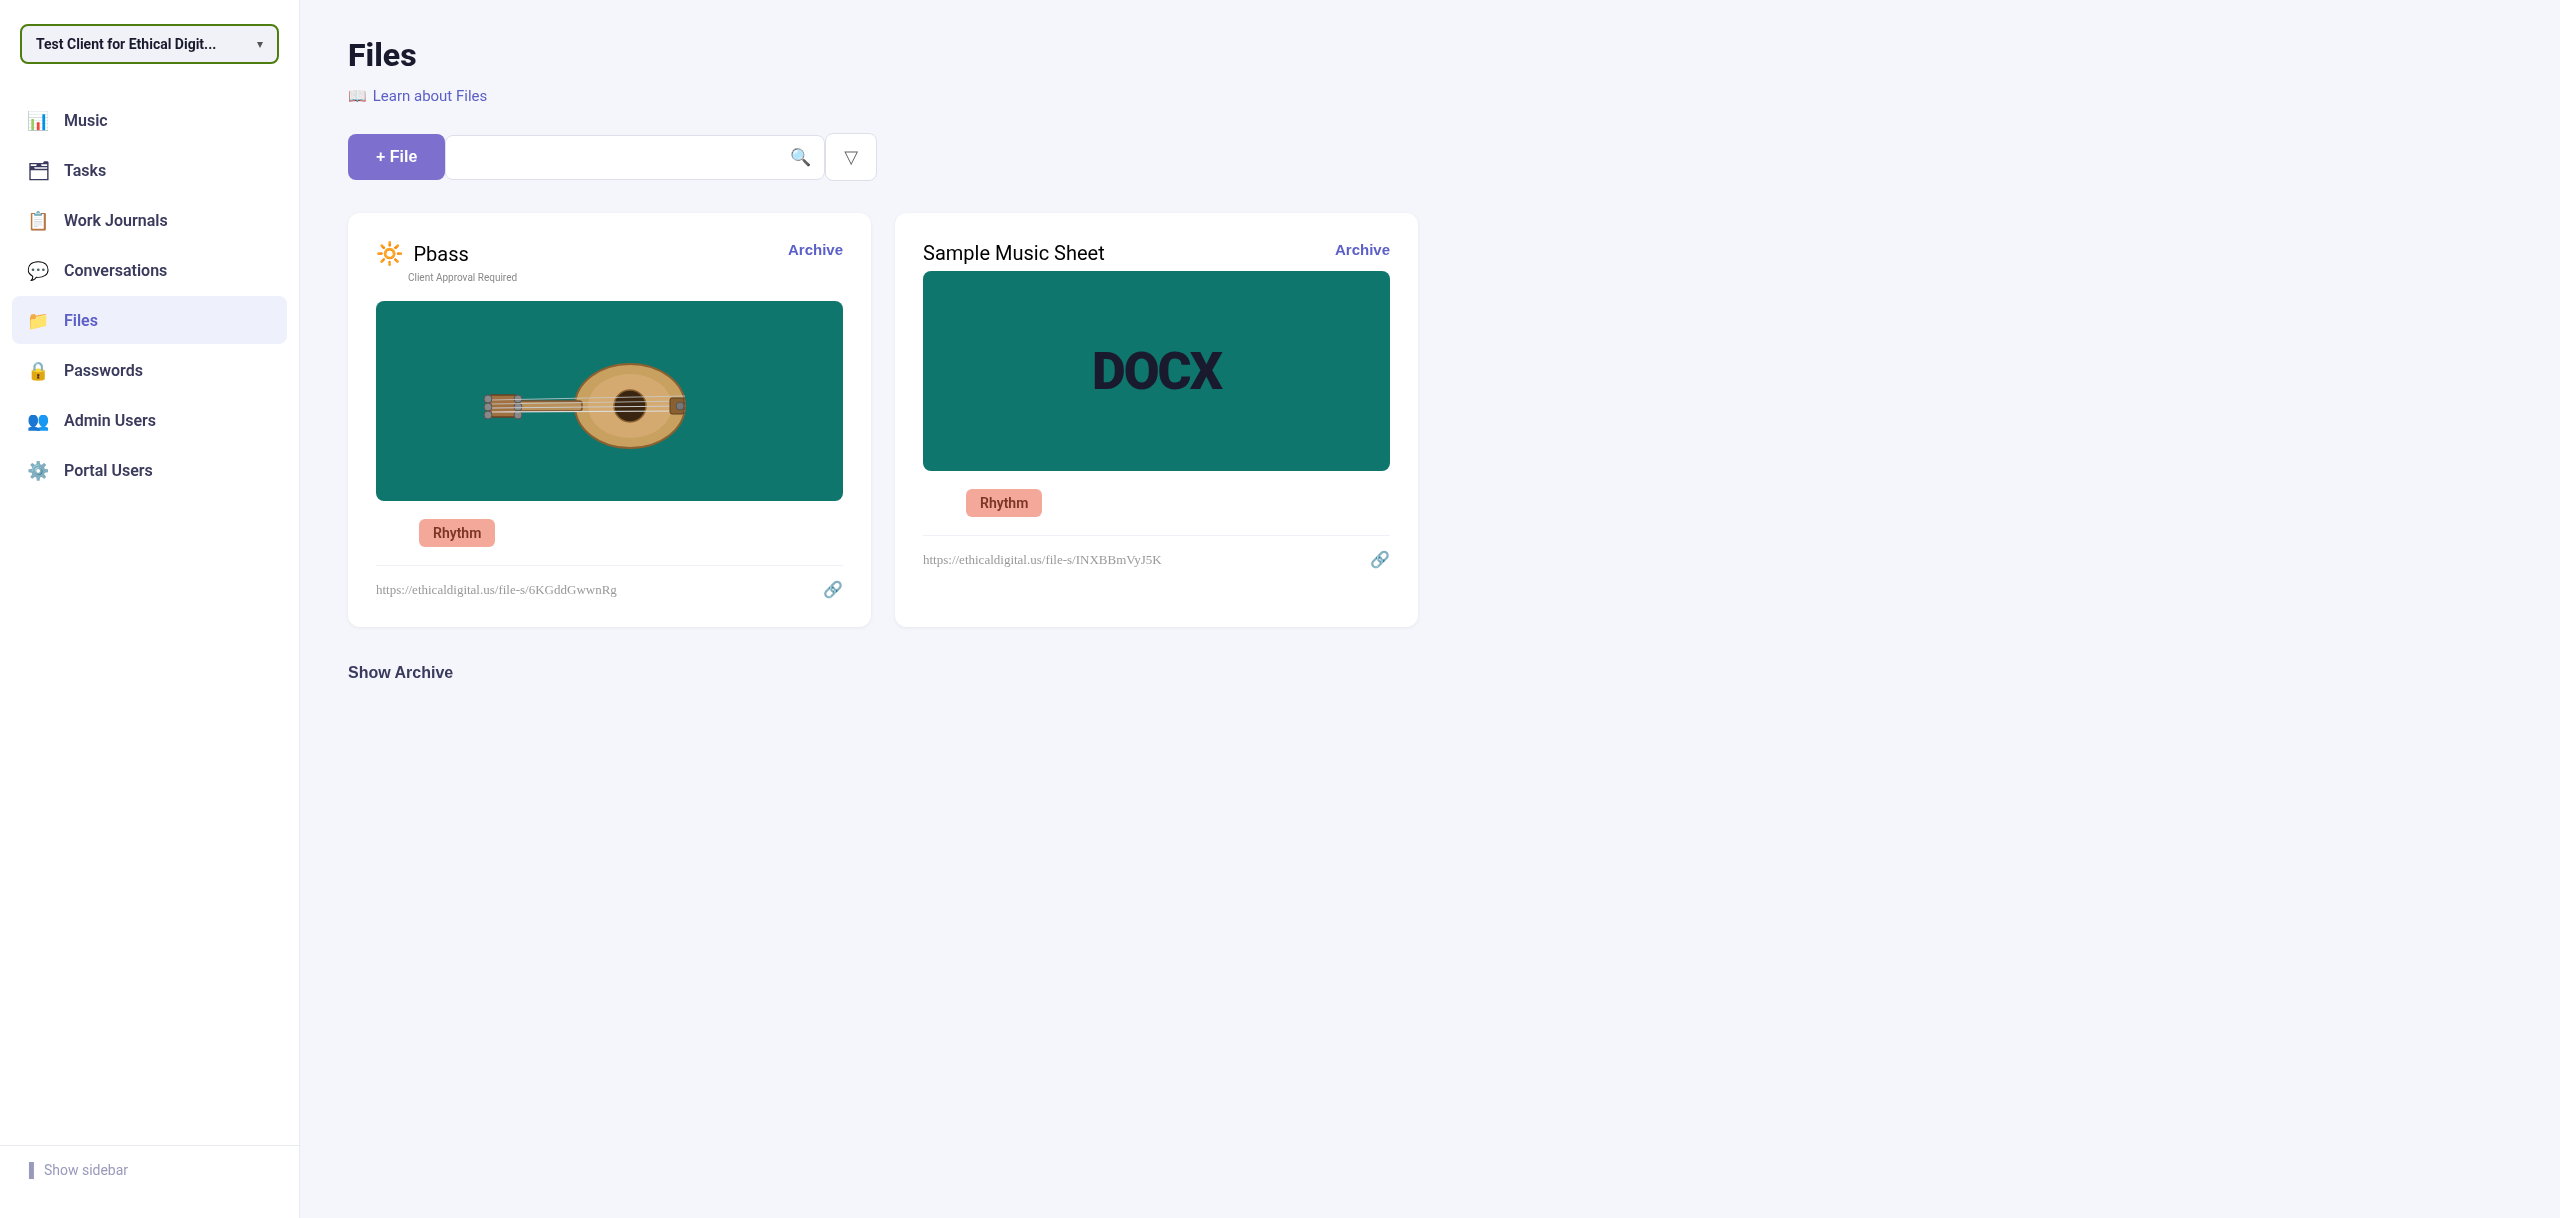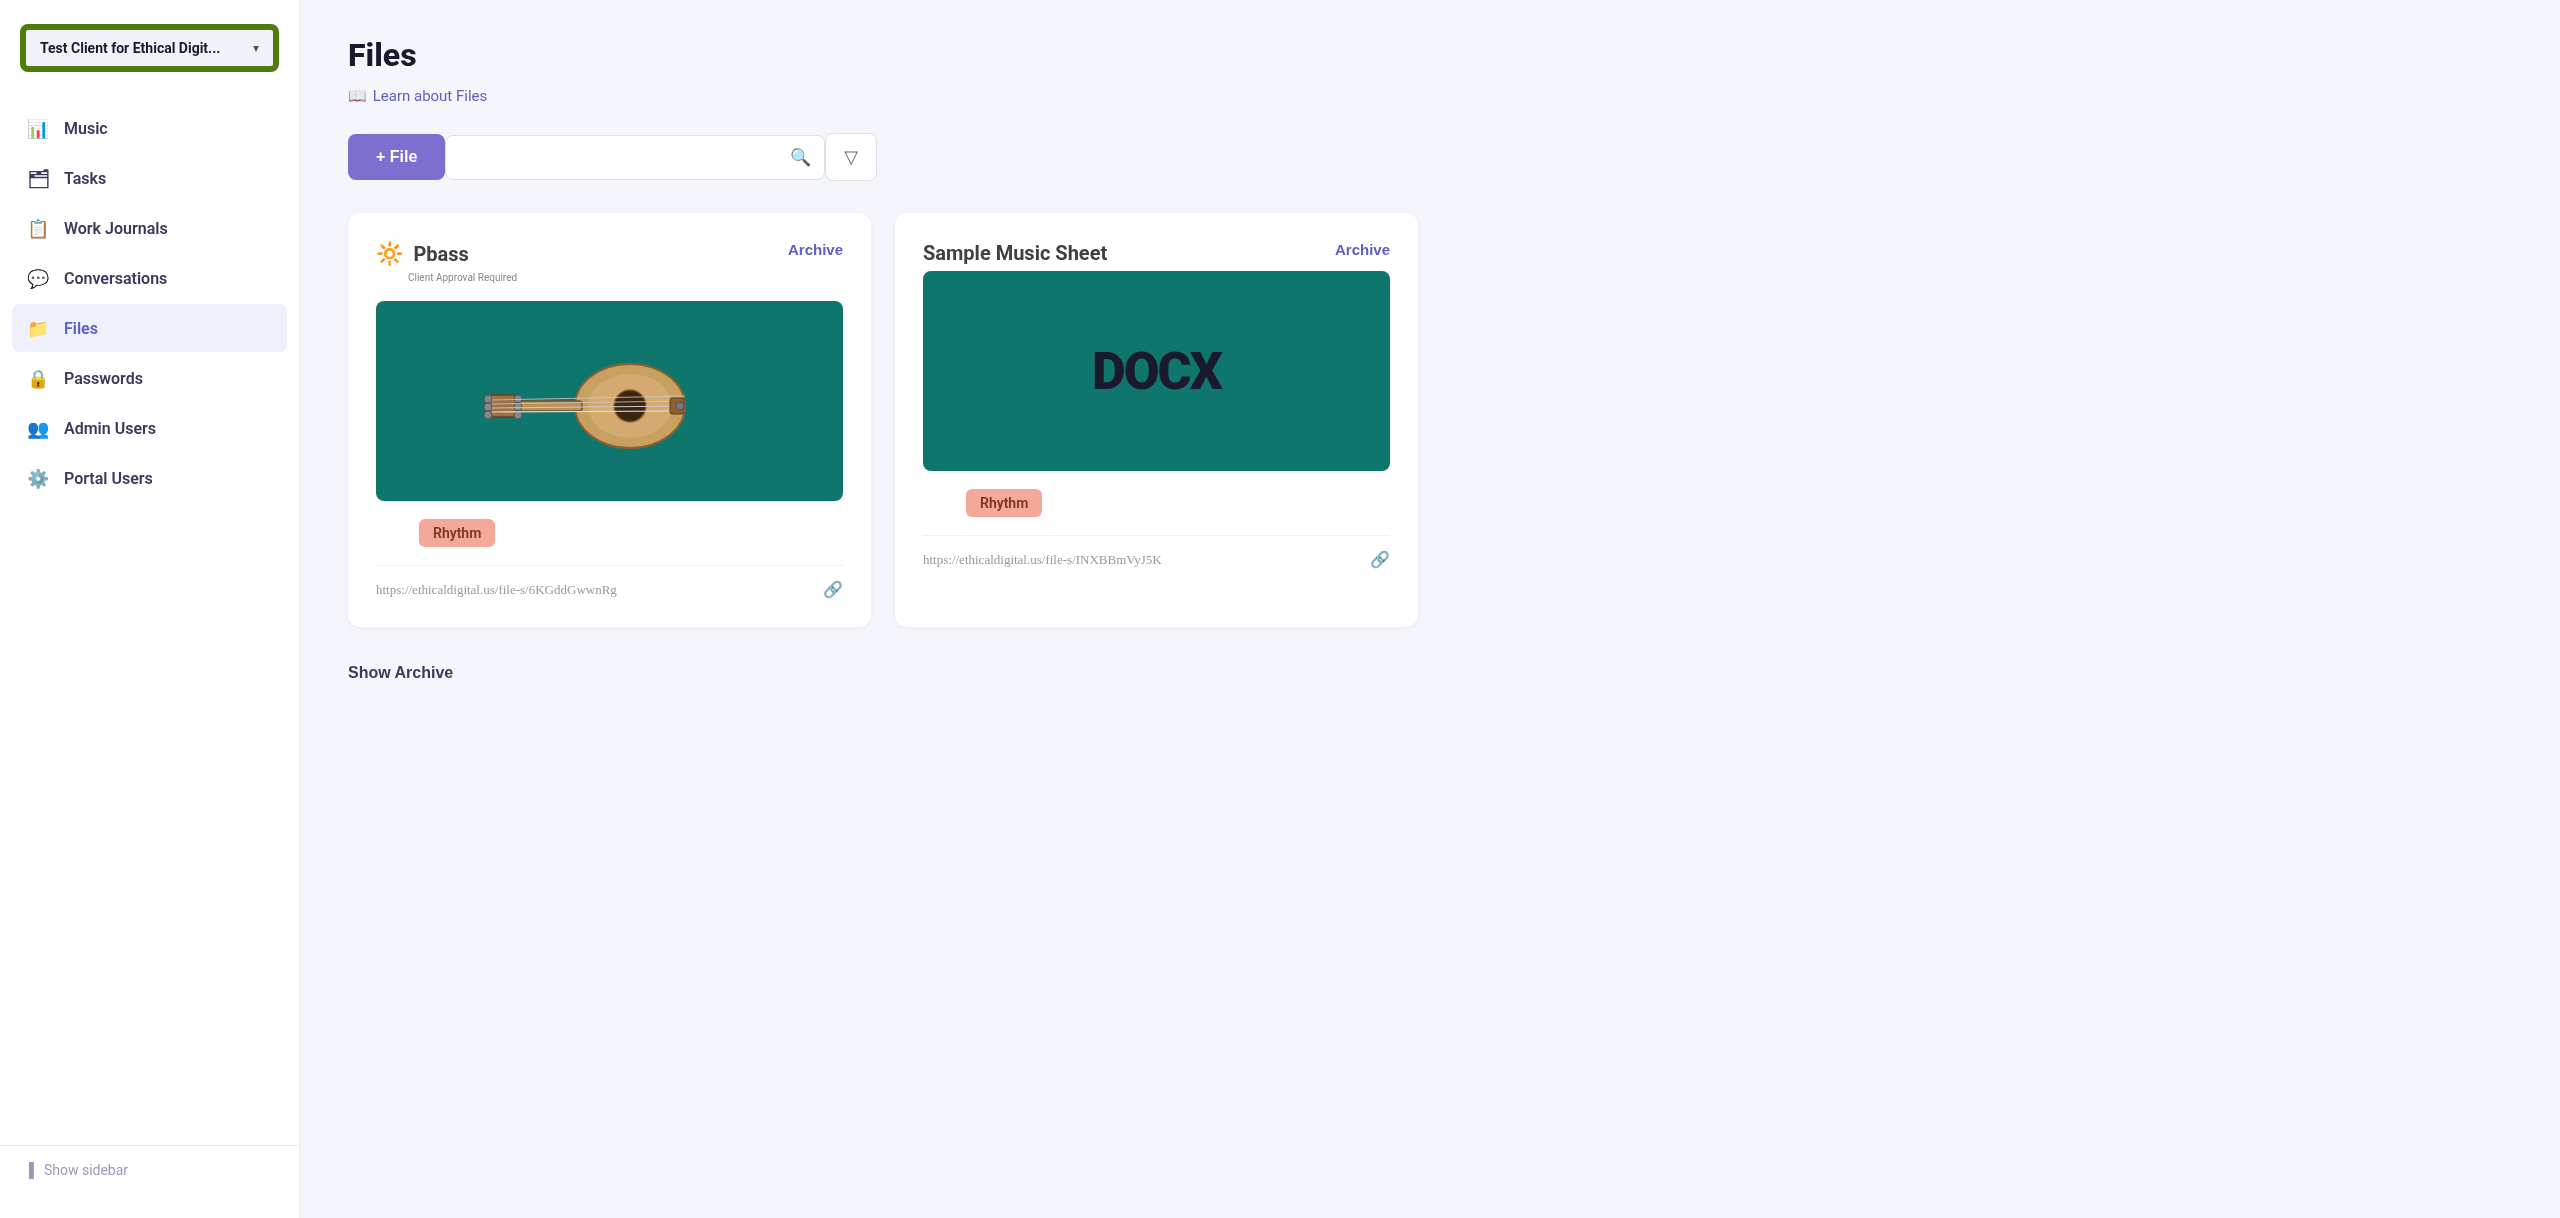--- a/index.html
+++ b/index.html
@@ -22,21 +22,21 @@
       border-right: 1px solid #e8eaf0;
       height: 100vh;
     }
 
     .workspace-selector {
       margin: 0 20px 32px 20px;
       display: flex;
       align-items: center;
       justify-content: space-between;
       background: #f0f2f8;
-      border: 6px solid #4d7c0f;
+      border: 2px solid #4d7c0f;
       border-radius: 8px;
       padding: 10px 14px;
       cursor: pointer;
     }
     .workspace-name {
       font-size: 14px;
       font-weight: 700;
       color: #1a1a2e;
     }
     .workspace-chevron {
@@ -199,22 +199,22 @@
       align-items: center;
       gap: 10px;
     }
 
     .file-emoji {
       font-size: 22px;
     }
 
     .file-card-name {
       font-size: 20px;
-      font-weight: 700;
-      color: #404040;
+      font-weight: 400;
+      color: #000000;
     }
 
     .archive-btn {
       color: #5b5fc7;
       background: none;
       border: none;
       font-size: 15px;
       font-weight: 600;
       cursor: pointer;
       padding: 0;

